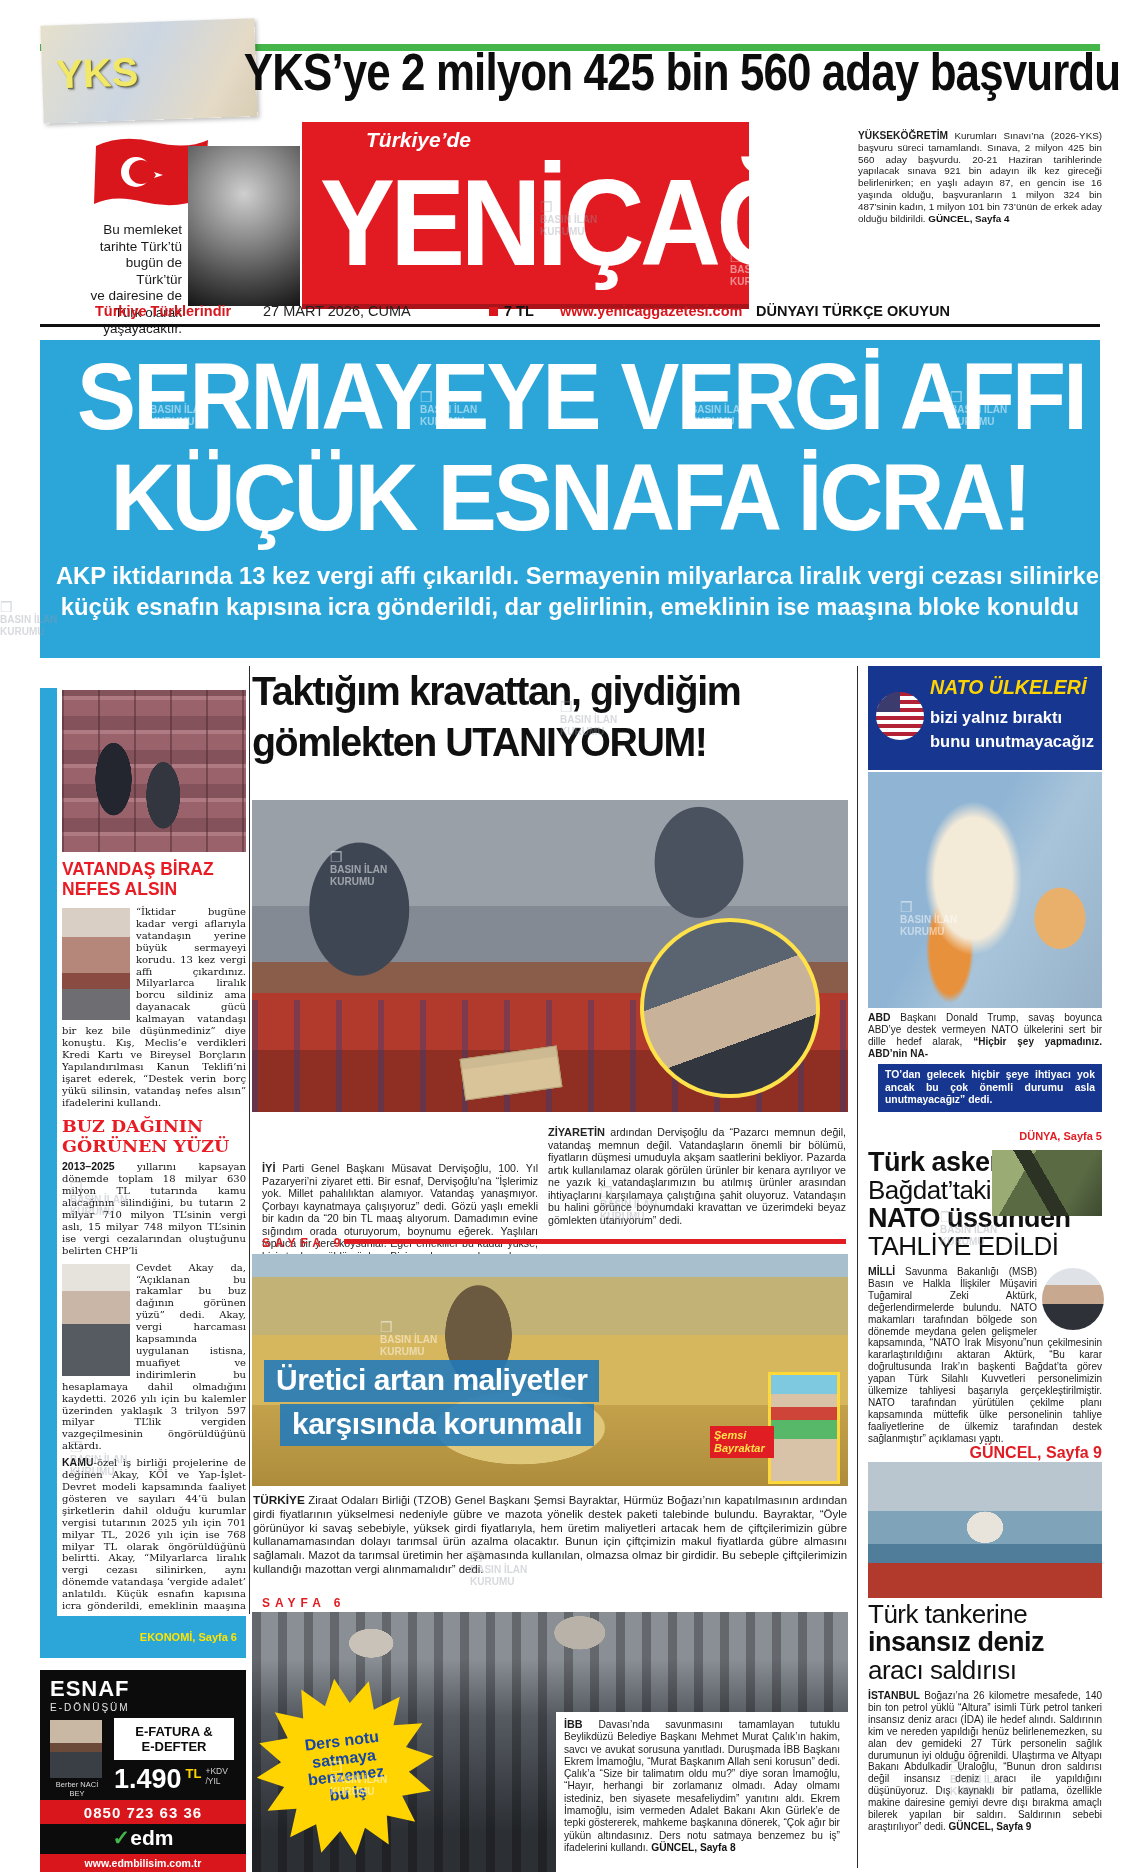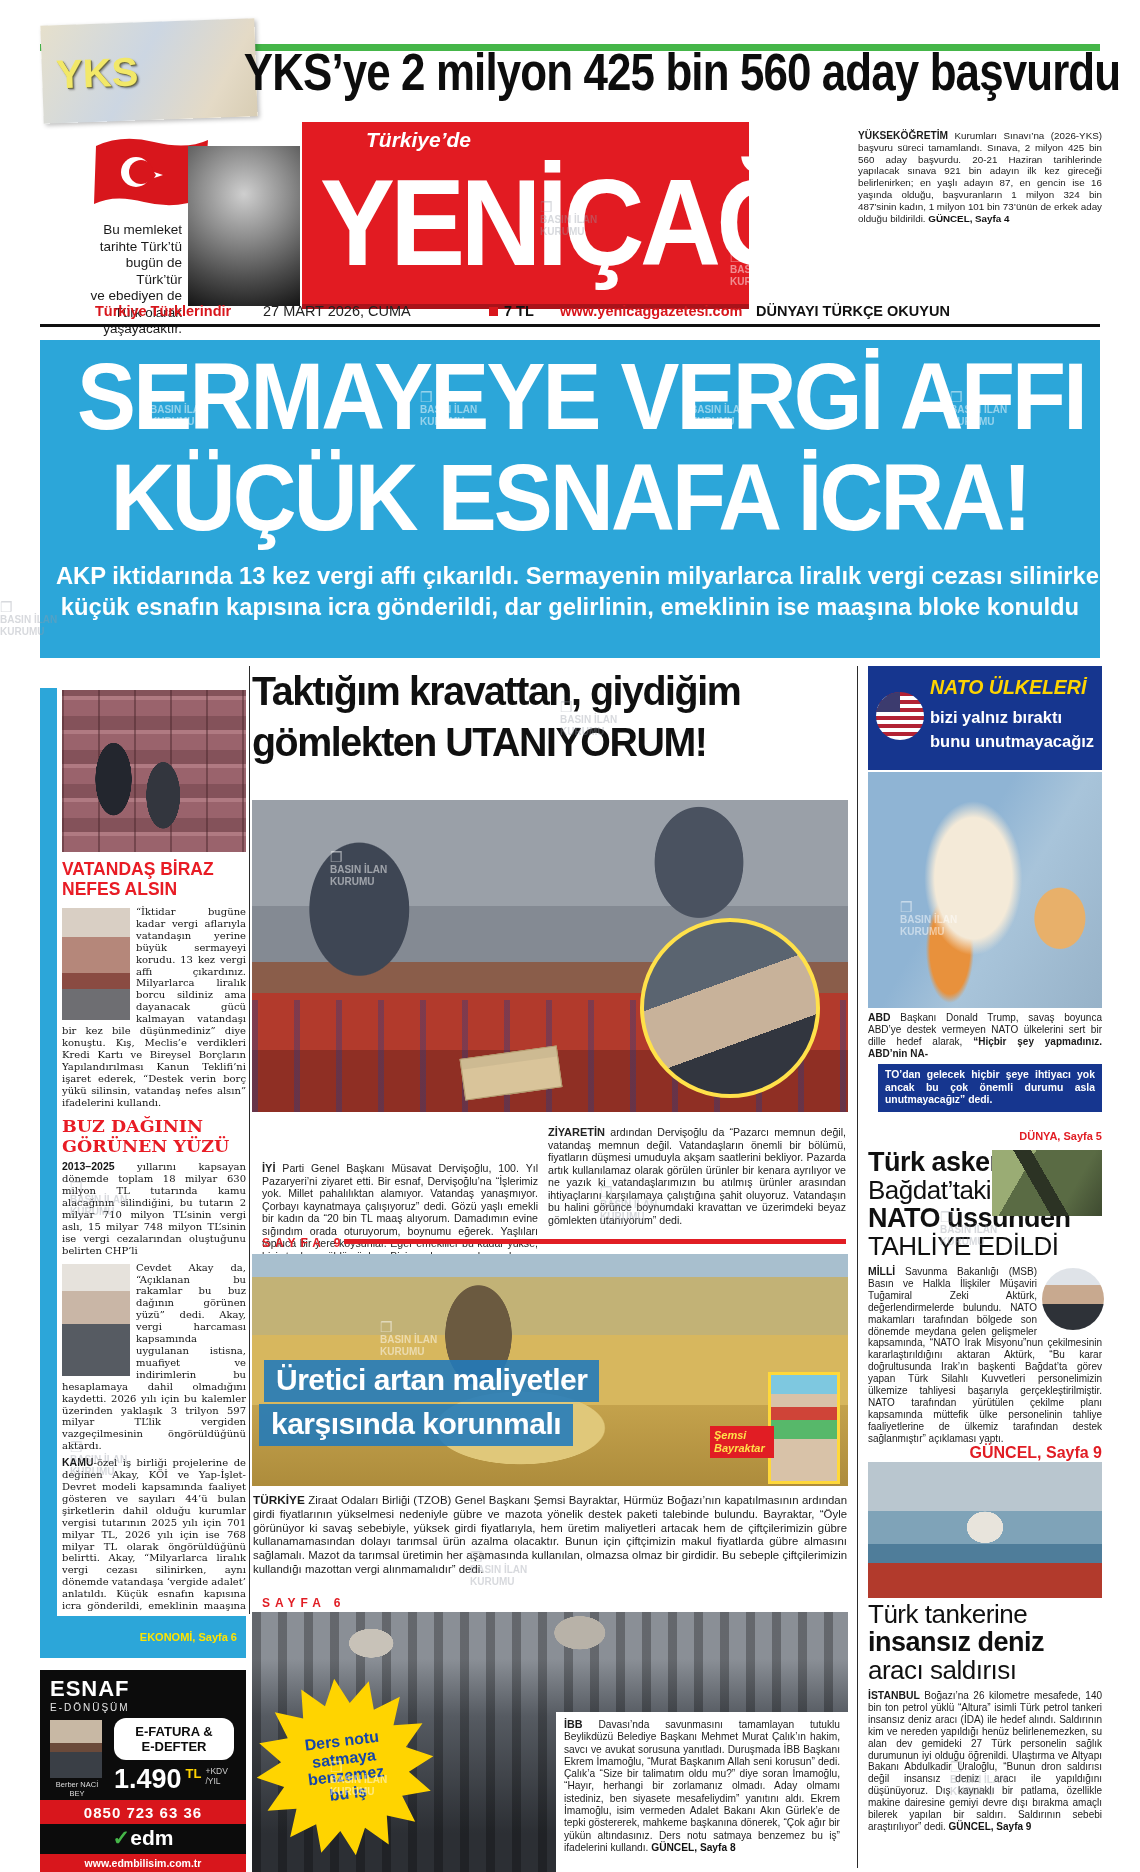--- a/index.html
+++ b/index.html
@@ -101,21 +101,21 @@
   .sayfa9{left:262px;top:1236px;}
   .redline{left:344px;top:1239px;width:502px;height:5px;background:#e11d24;}
   .wheat-photo{left:252px;top:1254px;width:596px;height:232px;
       background:
         radial-gradient(ellipse 60px 90px at 38% 35%,#6b5a40 0 55%,transparent 56%),
         radial-gradient(ellipse 140px 60px at 45% 75%,#e0c87a 0 60%,transparent 61%),
         linear-gradient(180deg,#a8bfce 0 10%,#c2b276 10% 35%,#d7b75e 35% 65%,#c4a24c 65%,#ad8c3c);}
   .wheat-ov{position:absolute;background:rgba(32,122,188,.88);color:#fff;font-weight:800;font-size:30px;
       line-height:34px;padding:3px 12px 5px;white-space:nowrap;letter-spacing:-.5px;}
   .ov1{left:12px;top:106px;}
-  .ov2{left:7px;top:150px;}
+  .ov2{left:28px;top:150px;}
   .farmer-portrait{position:absolute;left:516px;top:118px;width:66px;height:106px;border:3px solid #ffd83a;
       background:linear-gradient(180deg,#7ec8e0 0 18%,#d8c2a8 18% 30%,#cf4438 30% 42%,#57b86a 42% 60%,#d8c2a8 60%);}
   .farmer-label{position:absolute;left:458px;top:172px;width:56px;background:#e11d24;color:#ffe14a;
       font-style:italic;font-weight:700;font-size:11px;line-height:13px;padding:3px 4px;}
   .tzob{left:253px;top:1494px;width:594px;font-size:11.4px;line-height:13.8px;text-align:justify;color:#1c1c1c;}
   .tzob b.lead{font-size:11.8px;}
   .sayfa6{left:262px;top:1596px;}
   .crowd-photo{left:252px;top:1612px;width:596px;height:260px;
       background:
         radial-gradient(ellipse 40px 26px at 20% 12%,#c8c2b8 0 55%,transparent 56%),
@@ -169,21 +169,21 @@
         linear-gradient(180deg,#b9c6cf 0 36%,#7fa3b8 36% 60%,#4f7d9a 60%);}
   .tank-h{left:868px;top:1600px;width:234px;letter-spacing:-.5px;color:#101010;}
   .ist-body{left:868px;top:1690px;width:234px;}
   
   .ad{left:40px;top:1670px;width:206px;height:202px;background:#0c0c0c;color:#fff;overflow:hidden;}
   .ad-esnaf{position:absolute;left:10px;top:6px;font-weight:800;font-size:22px;letter-spacing:1px;color:#fff;}
   .ad-edonusum{position:absolute;left:10px;top:32px;font-size:10px;letter-spacing:2px;color:#e8e8e8;}
   .ad-person{position:absolute;left:10px;top:50px;width:52px;height:58px;
       background:linear-gradient(180deg,#c8b8a4 0 40%,#6b4a3a 40% 55%,#3a3f46 55%);}
   .ad-person-cap{position:absolute;left:8px;top:110px;width:58px;font-size:7.5px;line-height:9px;text-align:center;color:#ddd;}
-  .ad-product{position:absolute;left:74px;top:48px;width:120px;height:42px;background:#fff;border-radius:12px;
+  .ad-product{position:absolute;left:74px;top:48px;width:120px;height:42px;background:#fff;border-radius:0;
       display:flex;flex-direction:column;align-items:center;justify-content:center;color:#0c0c0c;
       font-weight:800;font-size:13px;line-height:15px;}
   .ad-price{position:absolute;left:74px;top:96px;display:flex;align-items:flex-start;gap:4px;}
   .ad-price .big{font-weight:800;font-size:27px;line-height:27px;color:#fff;}
   .ad-price .cur{font-weight:800;font-size:13px;color:#ffd400;}
   .ad-price .small{font-size:8.5px;line-height:10px;color:#ccc;}
   .ad-phone{position:absolute;left:0;top:130px;width:206px;height:24px;background:#d8161c;display:flex;
       align-items:center;justify-content:center;font-weight:800;font-size:15px;letter-spacing:1px;}
   .ad-edm{position:absolute;left:0;top:156px;width:206px;text-align:center;font-weight:800;font-size:21px;}
   .ad-edm .chk{color:#45b649;}
@@ -224,21 +224,21 @@
     <circle cx="44" cy="38" r="15" fill="#fff"></circle>
     <circle cx="49" cy="38" r="12" fill="#d8161c"></circle>
     <path d="M62 38 l9 3 -9 3 2 -3 z" fill="#fff"></path>
   </svg>
 </div>
 <div class="abs motto">
   <span>Bu memleket</span><br>
   <span>tarihte Türk’tü</span><br>
   <span>bugün de</span><br>
   <span>Türk’tür</span><br>
-  <span>ve ebediyen de</span><br>
+  <span>ve dairesine de</span><br>
   <span>Türk olarak</span><br>
   <span>yaşayacaktır.</span>
 </div>
 <div class="abs ataturk"></div>
 <div class="abs logo-block">
   <span class="logo-kicker">Türkiye’de</span>
   <div class="logo-text">YENİÇAĞ</div>
 </div>
 <div class="abs dateline">
   <span class="dl-owner">Türkiye Türklerindir</span>

